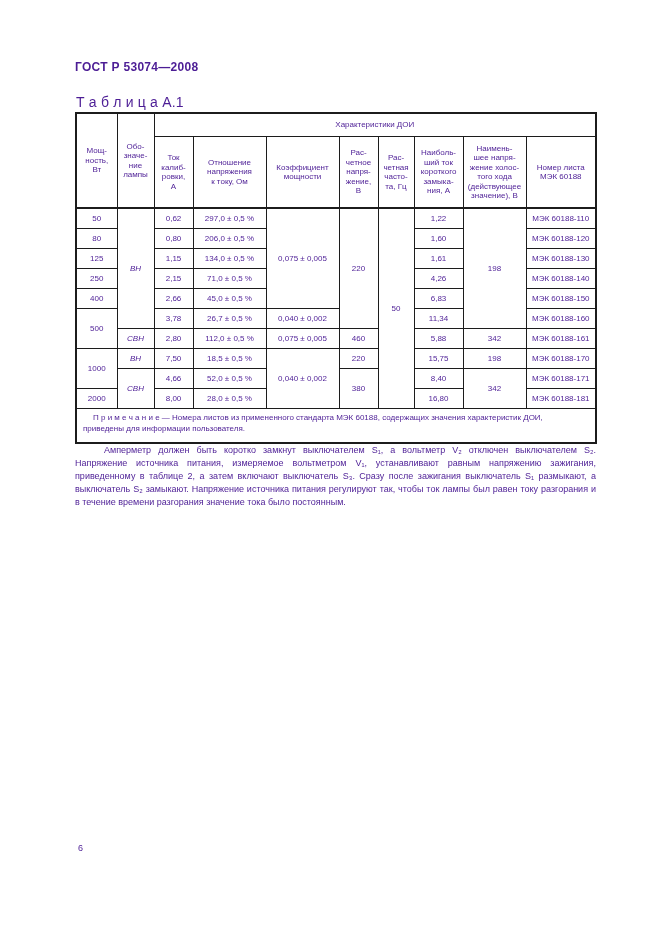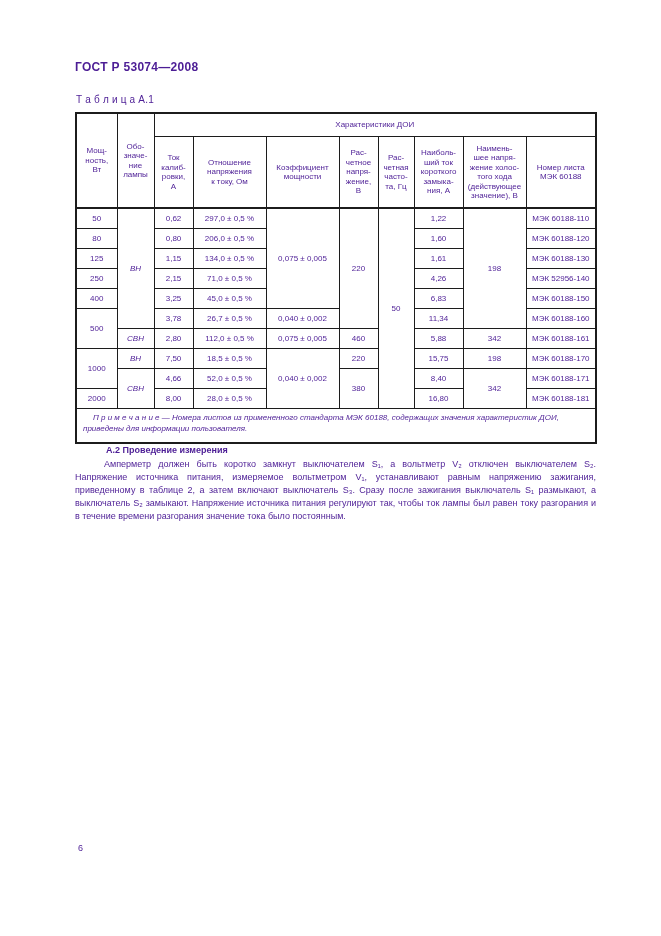--- a/index.html
+++ b/index.html
@@ -10,21 +10,21 @@
     font-family:"Liberation Sans", sans-serif;
     color:#4c1d95;
     overflow:hidden;
   }
   .doc-title{
     position:absolute;left:75px;top:60px;
     font-size:12px;font-weight:bold;letter-spacing:.3px;
   }
   .table-label{
     position:absolute;left:76px;top:94px;
-    font-size:10px;letter-spacing:.2px;
+    font-size:14px;letter-spacing:.2px;
   }
   table.main{
     position:absolute;left:75px;top:112px;
     width:521px;
     border-collapse:collapse;
     table-layout:fixed;
   }
   table.main th, table.main td{
     border:1px solid #1c1c1c;
     font-weight:normal;
@@ -42,21 +42,20 @@
   tbody td{height:17px;}
   .pre{white-space:pre-line;}
   .it{font-style:italic;}
   tr.note-row td{
     height:28px;
     text-align:left;
     vertical-align:top;
     padding:3px 22px 2px 6px;
     line-height:11px;
     text-indent:10px;
-    font-style:italic;
   }
   .section{
     position:absolute;left:75px;top:444px;width:521px;
     font-size:9px;line-height:13px;
   }
   .section-heading{
     font-weight:bold;
     margin:0 0 1px 31px;
   }
   .section-para{
@@ -161,25 +160,25 @@
         <td>1,15</td>
         <td>134,0 ± 0,5 %</td>
         <td>1,61</td>
         <td>МЭК 60188-130</td>
       </tr>
       <tr>
         <td>250</td>
         <td>2,15</td>
         <td>71,0 ± 0,5 %</td>
         <td>4,26</td>
-        <td>МЭК 52956-140</td>
+        <td>МЭК 60188-140</td>
       </tr>
       <tr>
         <td>400</td>
-        <td>3,25</td>
+        <td>2,66</td>
         <td>45,0 ± 0,5 %</td>
         <td>6,83</td>
         <td>МЭК 60188-150</td>
       </tr>
       <tr>
         <td rowspan="2">500</td>
         <td>3,78</td>
         <td>26,7 ± 0,5 %</td>
         <td>0,040 ± 0,002</td>
         <td>11,34</td>
@@ -222,19 +221,18 @@
         <td>16,80</td>
         <td>МЭК 60188-181</td>
       </tr>
       <tr class="note-row">
         <td colspan="10">П р и м е ч а н и е — Номера листов из примененного стандарта МЭК 60188, содержащих значения характеристик ДОИ, приведены для информации пользователя.</td>
       </tr>
     </tbody>
   </table>
 
   <div class="section">
-    <p class="section-heading">А.2 Проведение измерения</p>
     <p class="section-para">Амперметр должен быть коротко замкнут выключателем S₁, а вольтметр V₂ отключен выключателем S₂. Напряжение источника питания, измеряемое вольтметром V₁, устанавливают равным напряжению зажигания, приведенному в таблице 2, а затем включают выключатель S₃. Сразу после зажигания выключатель S₁ размыкают, а выключатель S₂ замыкают. Напряжение источника питания регулируют так, чтобы ток лампы был равен току разгорания и в течение времени разгорания значение тока было постоянным.</p>
   </div>
 
   <div class="page-number">6</div>
 
 </div>
 
 </body></html>

